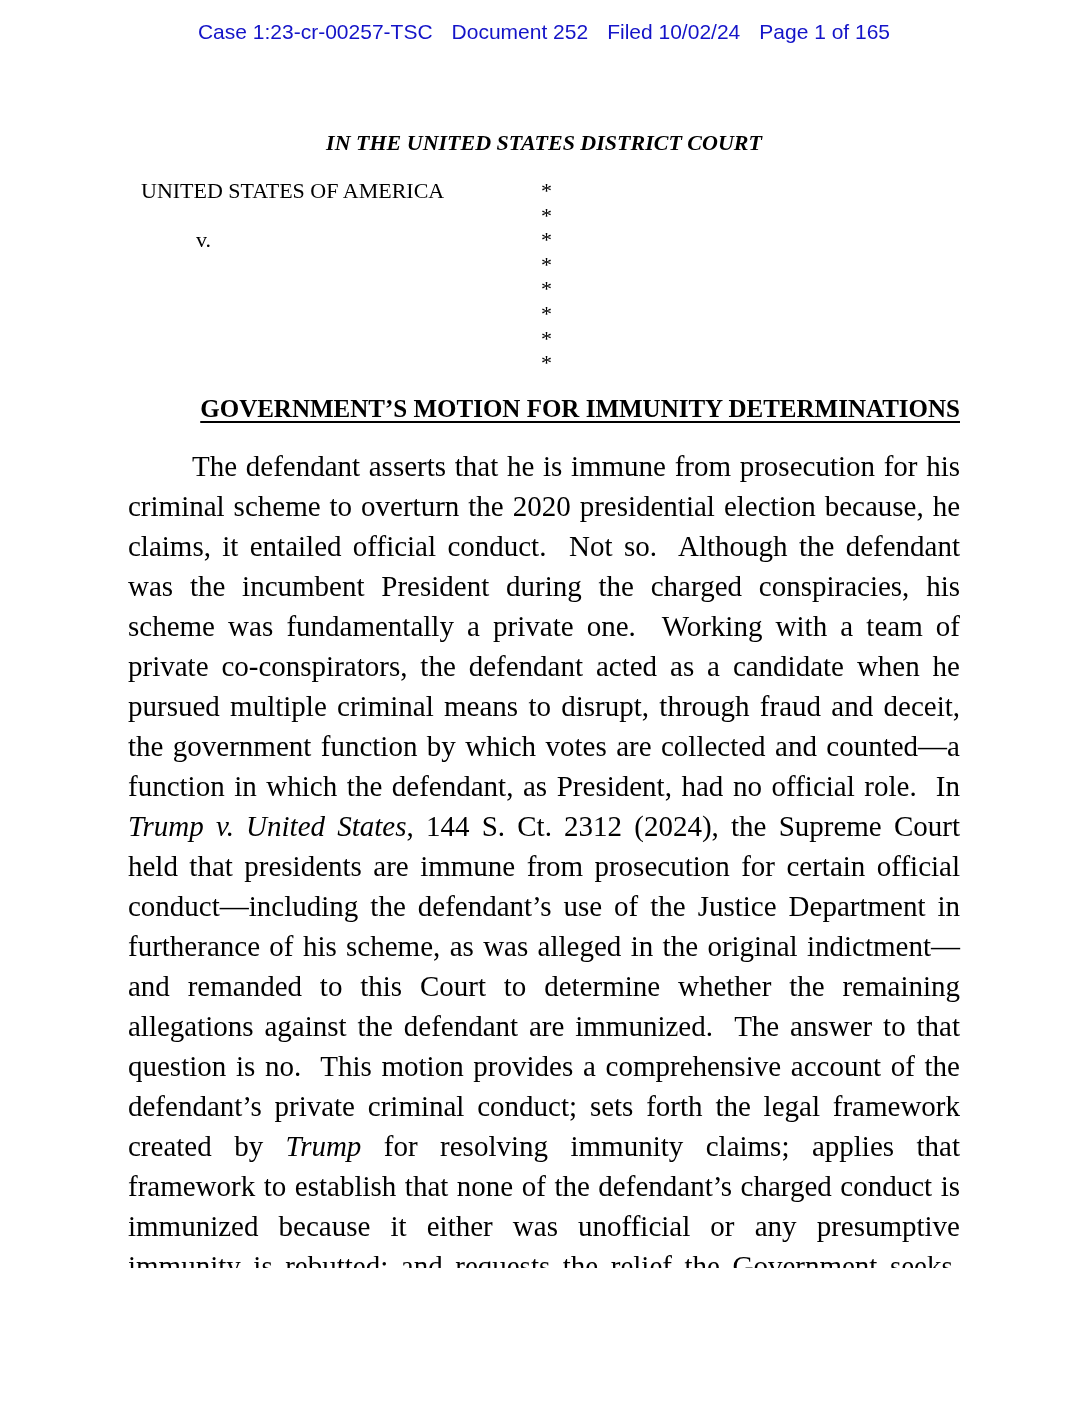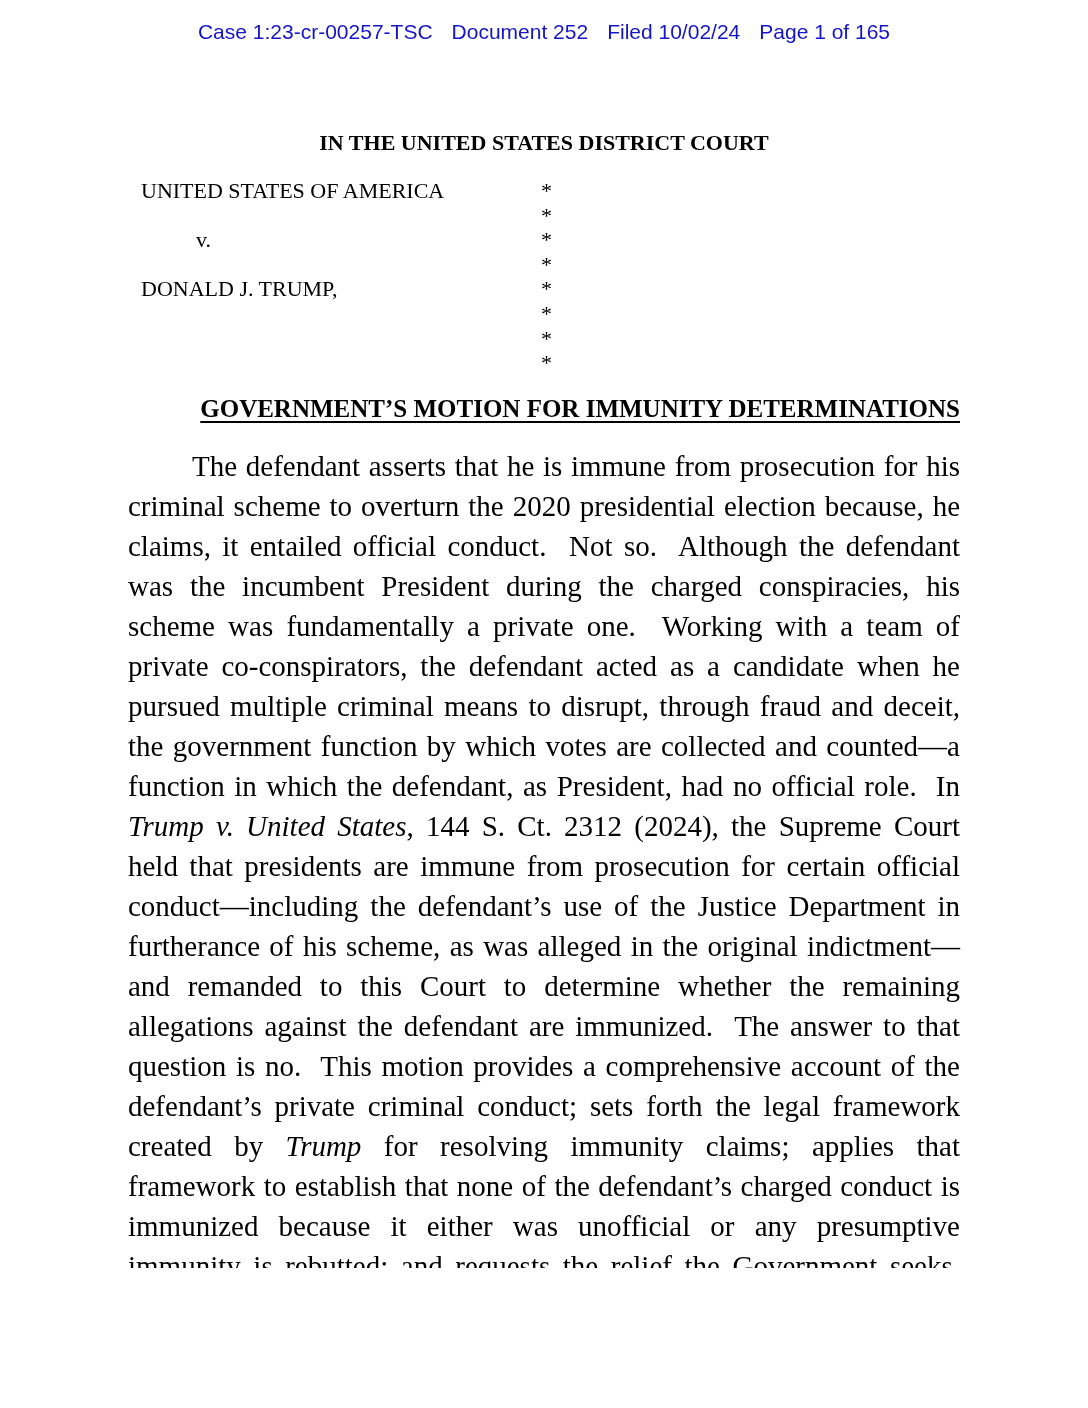--- a/index.html
+++ b/index.html
@@ -26,20 +26,21 @@
     line-height: 22px;
     white-space: nowrap;
   }
   
   .court-title {
     margin-top: 87px;
     text-align: center;
     font-weight: bold;
     font-size: 22px;
     line-height: 26px;
+    font-style: italic;
   }
   
   .caption {
     position: relative;
     margin-top: 23px;
     height: 198px;
     font-size: 22px;
     font-weight: normal;
   }
   .cap-row { height: 24.6px; line-height: 24.6px; white-space: nowrap; }
@@ -86,21 +87,20 @@
   <div class="court-title">
     <div>IN THE UNITED STATES DISTRICT COURT</div>
   </div>
 
   <div class="caption">
     <div class="caption-left">
       <div class="cap-row cap-plaintiff">UNITED STATES OF AMERICA</div>
       <div class="cap-row"></div>
       <div class="cap-row cap-versus">v.</div>
       <div class="cap-row"></div>
-      <div class="cap-row cap-defendant">DONALD J. TRUMP,</div>
       <div class="cap-row"></div>
       <div class="cap-row"></div>
     </div>
     <div class="caption-stars" id="caption-stars">
         <div class="cap-row">*</div>
         <div class="cap-row">*</div>
         <div class="cap-row">*</div>
         <div class="cap-row">*</div>
         <div class="cap-row">*</div>
         <div class="cap-row">*</div>

